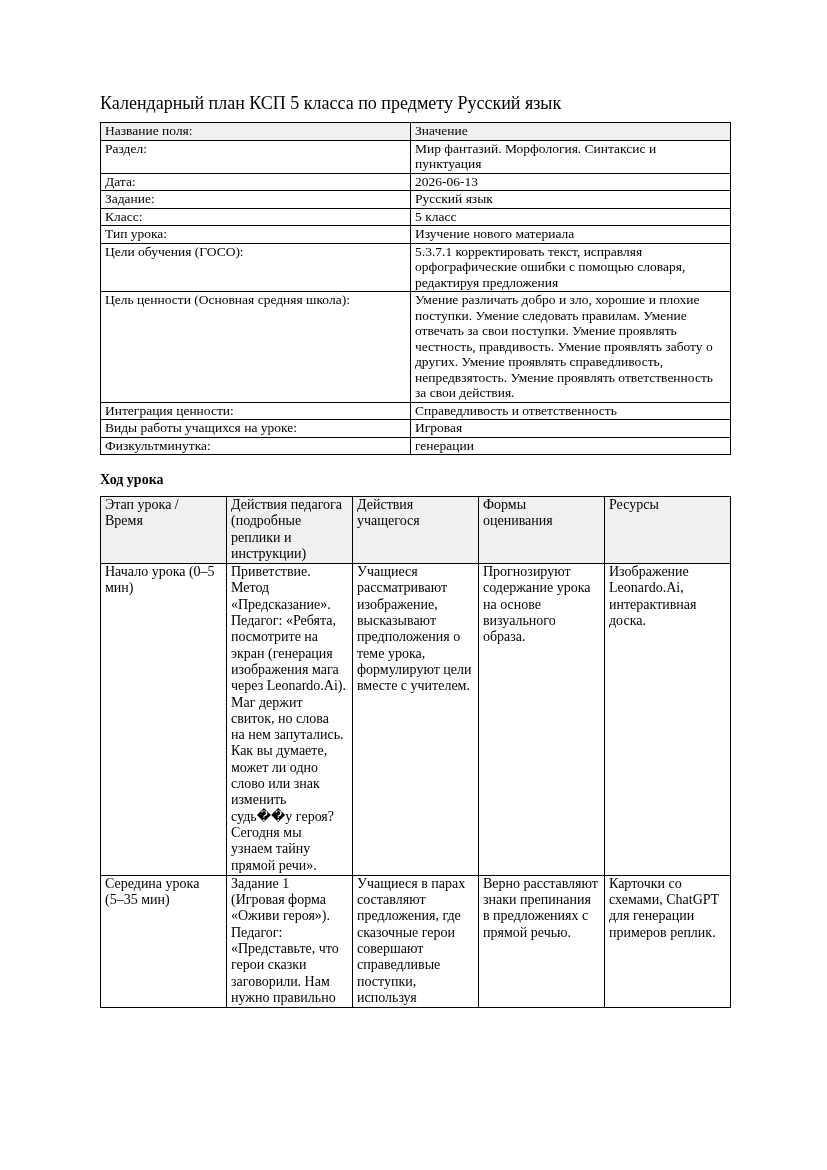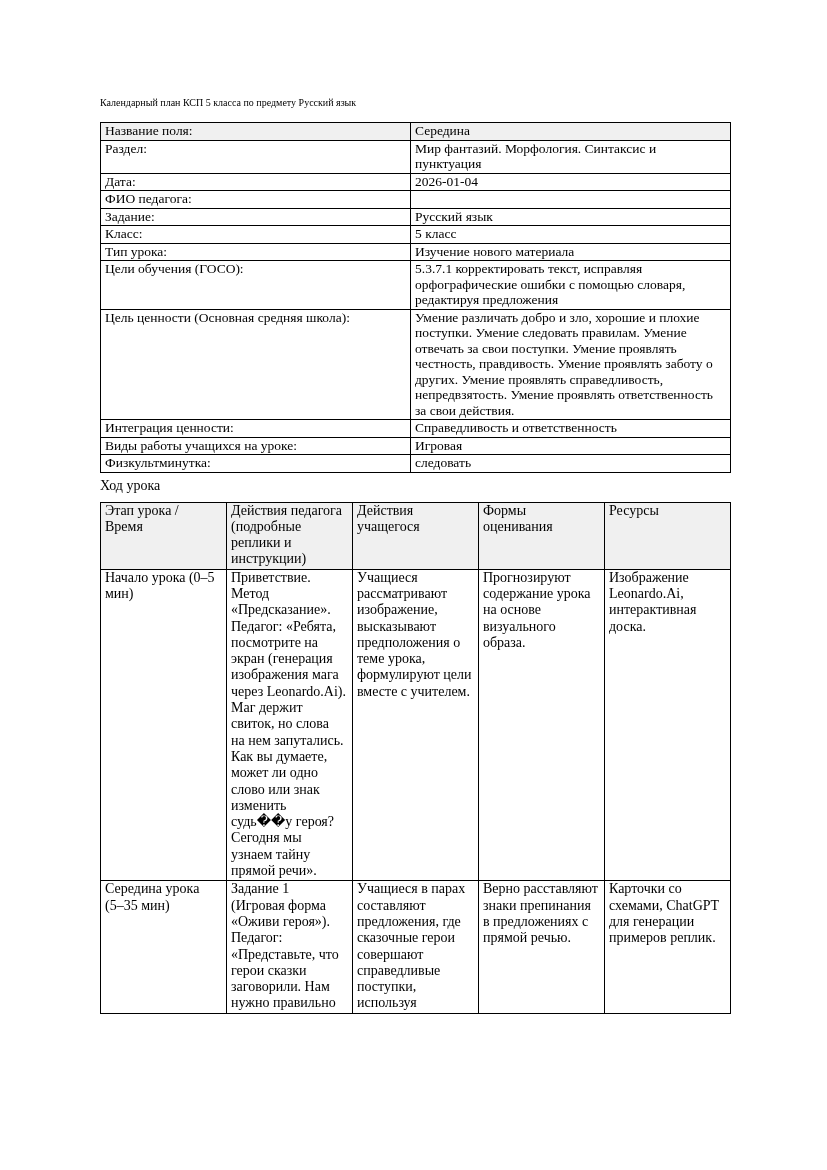--- a/index.html
+++ b/index.html
@@ -8,41 +8,41 @@
     width: 827px; height: 1170px;
     background: #ffffff;
     font-family: "Liberation Serif", "DejaVu Serif", serif;
     color: #000;
     overflow: hidden;
   }
   .page { position: relative; width: 827px; height: 1170px; background: #fff; }
   .content { position: absolute; left: 100px; top: 94px; width: 631px; }
 
   .doc-title {
-    font-size: 10px; line-height: 18px; font-weight: normal;
+    font-size: 18px; line-height: 18px; font-weight: normal;
     margin: 0 0 10px 0;
   }
 
   table { border-collapse: collapse; table-layout: fixed; width: 630px; }
   td {
     border: 1px solid #000;
     vertical-align: top;
     padding: 0 6px 1px 4px;
     overflow: hidden;
     word-wrap: break-word;
   }
 
   .info-table td { font-size: 13.5px; line-height: 15.5px; }
   .info-table col.c1 { width: 310px; }
   .info-table col.c2 { width: 320px; }
   .head-row td { background: #f0f0f0; }
 
   .section-heading {
-    font-size: 14px; line-height: 18px; font-weight: normal;
-    margin: 4px 0 7px 0;
+    font-size: 14px; line-height: 18px; font-weight: bold;
+    margin: 16px 0 7px 0;
   }
 
   .lesson-table td { font-size: 14px; line-height: 16.3px; }
   .lesson-table col { width: 126px; }
 </style>
 </head>
 <body>
 
 <div class="page">
   <div class="content">
@@ -50,33 +50,29 @@
     <p class="doc-title">Календарный план КСП 5 класса по предмету Русский язык</p>
 
     <table class="info-table">
       <colgroup>
           <col class="c1">
           <col class="c2">
         </colgroup>
       <tbody>
         <tr class="head-row">
           <td>Название поля:</td>
-          <td>Середина</td>
+          <td>Значение</td>
         </tr>
         <tr>
           <td>Раздел:</td>
           <td>Мир фантазий. Морфология. Синтаксис и пунктуация</td>
         </tr>
         <tr>
           <td>Дата:</td>
-          <td>2026-01-04</td>
-        </tr>
-        <tr>
-          <td>ФИО педагога:</td>
-          <td></td>
+          <td>2026-06-13</td>
         </tr>
         <tr>
           <td>Задание:</td>
           <td>Русский язык</td>
         </tr>
         <tr>
           <td>Класс:</td>
           <td>5 класс</td>
         </tr>
         <tr>
@@ -94,21 +90,21 @@
         <tr>
           <td>Интеграция ценности:</td>
           <td>Справедливость и ответственность</td>
         </tr>
         <tr>
           <td>Виды работы учащихся на уроке:</td>
           <td>Игровая</td>
         </tr>
         <tr>
           <td>Физкультминутка:</td>
-          <td>следовать</td>
+          <td>генерации</td>
         </tr>
       </tbody>
     </table>
 
     <p class="section-heading">Ход урока</p>
 
     <table class="lesson-table">
       <colgroup>
           <col>
           <col>

